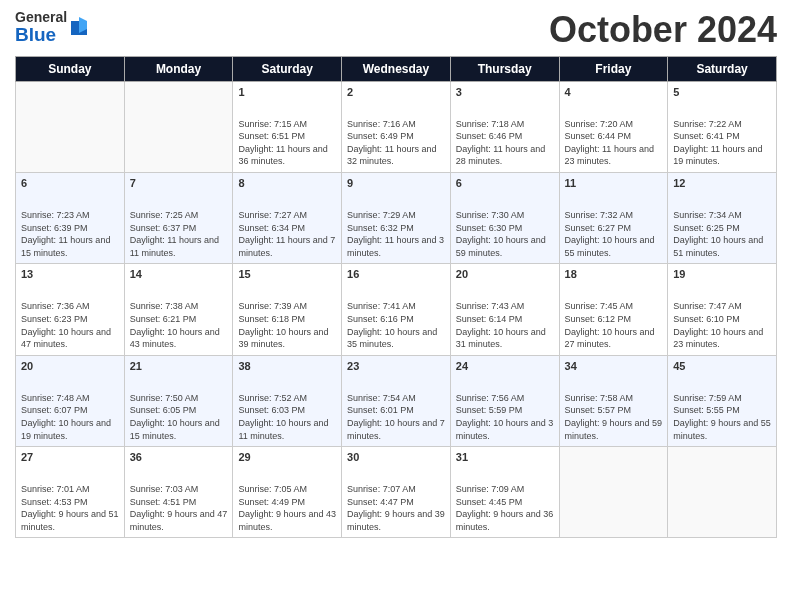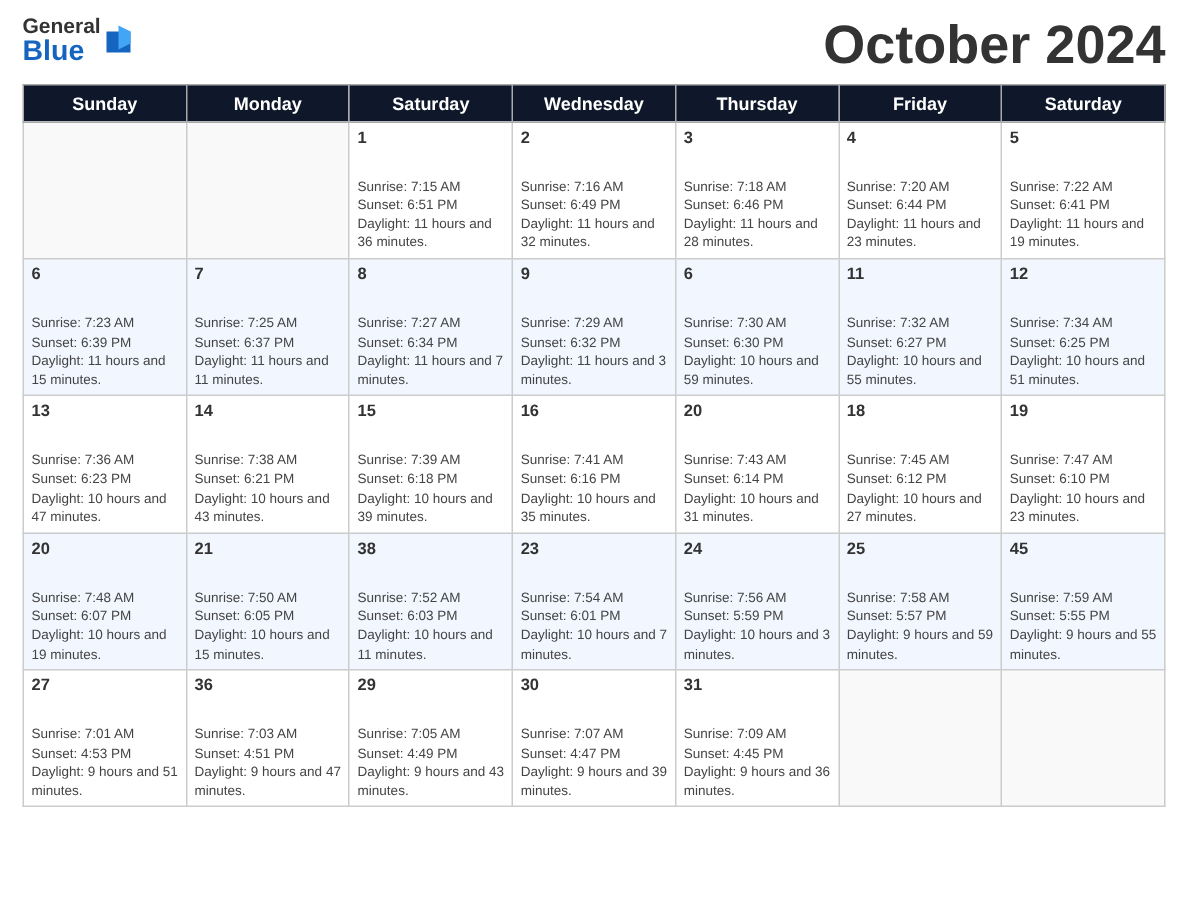--- a/index.html
+++ b/index.html
@@ -236,21 +236,21 @@
           </td>
           <td>
             <span class="day-number">23</span>
             <div class="cell-text">Sunrise: 7:54 AM<br>Sunset: 6:01 PM<br>Daylight: 10 hours and 7 minutes.</div>
           </td>
           <td>
             <span class="day-number">24</span>
             <div class="cell-text">Sunrise: 7:56 AM<br>Sunset: 5:59 PM<br>Daylight: 10 hours and 3 minutes.</div>
           </td>
           <td>
-            <span class="day-number">25</span>
+            <span class="day-number">34</span>
             <div class="cell-text">Sunrise: 7:58 AM<br>Sunset: 5:57 PM<br>Daylight: 9 hours and 59 minutes.</div>
           </td>
           <td>
             <span class="day-number">45</span>
             <div class="cell-text">Sunrise: 7:59 AM<br>Sunset: 5:55 PM<br>Daylight: 9 hours and 55 minutes.</div>
           </td>
         </tr>
         <tr>
           <td>
             <span class="day-number">27</span>

